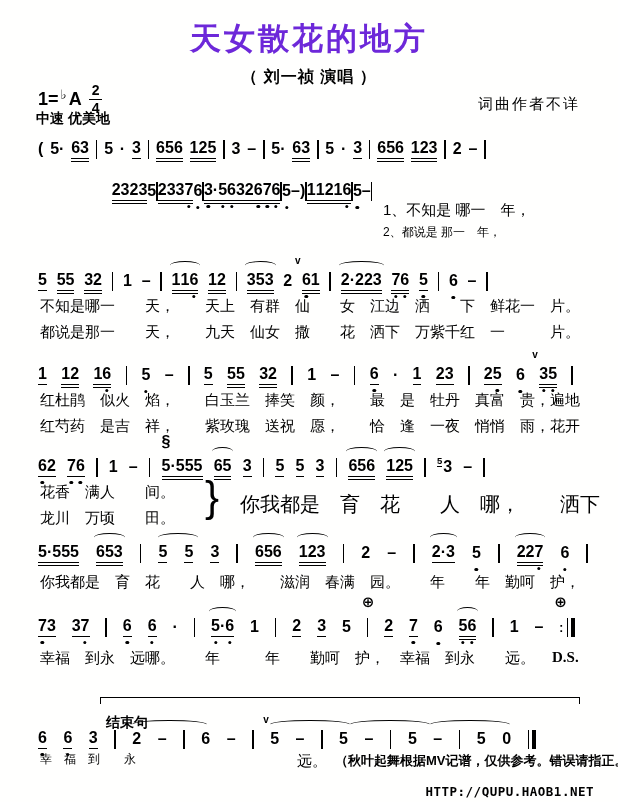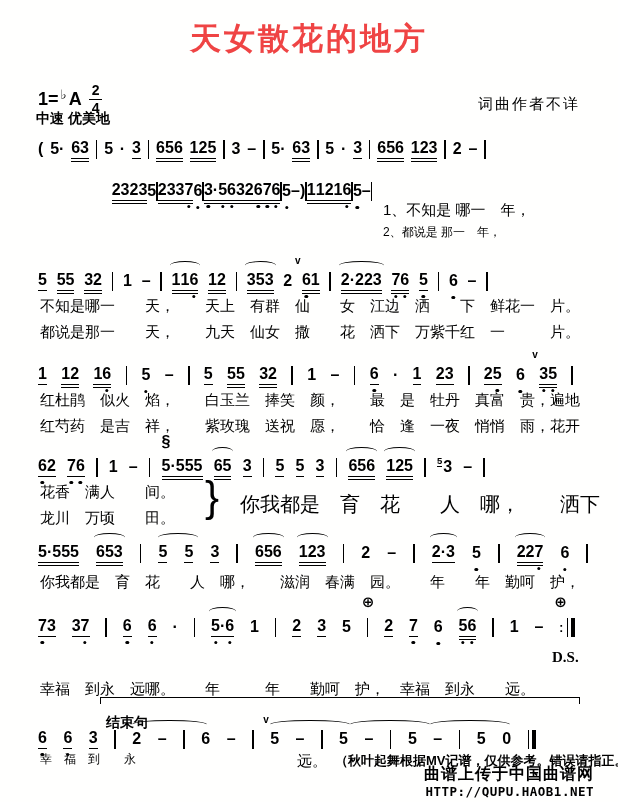--- a/index.html
+++ b/index.html
@@ -43,21 +43,22 @@
   .endline{position:absolute;left:100px;top:697px;width:478px;height:6px;
            border-top:1.7px solid #000;border-left:1.7px solid #000;border-right:1.7px solid #000;}
   .footer-site{position:absolute;right:24px;top:764px;font-weight:bold;font-size:16px;letter-spacing:1px;}
   .footer-url{position:absolute;right:24px;top:784px;font-weight:bold;font-size:12.5px;
               font-family:"DejaVu Sans Mono","Liberation Mono",monospace;letter-spacing:.5px;padding-left:27px;}
 </style>
 </head>
 <body>
 
 <div id="page">
-  <div class="title" style="color: #ef4444;">天女散花的地方</div>
+  <div class="title" style="color: #6d28d9;">天女散花的地方</div>
+  <div class="subtitle">（ 刘一祯 演唱 ）</div>
 
   <div class="keysig">
     <span>1=</span>
       <span class="flat">♭</span>
       <span>A</span>
     <span class="frac">
       <span class="num">2</span>
       <span class="den">4</span>
     </span>
   </div>
@@ -367,25 +368,24 @@
       <div class="txt" style="left: 383px; top: 225px; font-size: 12px;">2、都说是 那一　年，</div>
       <div class="txt" style="left: 40px; top: 297px; font-size: 15px;">不知是哪一　　天，　　天上　有群　仙　　女　江边　洒　　下　鲜花一　片。</div>
       <div class="txt" style="left: 40px; top: 323px; font-size: 15px;">都说是那一　　天，　　九天　仙女　撒　　花　洒下　万紫千红　一　　　片。</div>
       <div class="txt" style="left: 40px; top: 391px; font-size: 15px;">红杜鹃　似火　焰，　　白玉兰　捧笑　颜，　　最　是　牡丹　真富　贵，遍地</div>
       <div class="txt" style="left: 40px; top: 417px; font-size: 15px;">红芍药　是吉　祥，　　紫玫瑰　送祝　愿，　　恰　逢　一夜　悄悄　雨，花开</div>
       <div class="txt" style="left: 40px; top: 483px; font-size: 15px;">花香　满人　　间。</div>
       <div class="txt" style="left: 40px; top: 509px; font-size: 15px;">龙川　万顷　　田。</div>
       <div class="txt" style="left: 205px; top: 472px; font-size: 42px;">}</div>
       <div class="txt" style="left: 240px; top: 492px; font-size: 20px;">你我都是　育　花　　人　哪，　　洒下　滴滴　　汗，</div>
       <div class="txt" style="left: 40px; top: 573px; font-size: 15px;">你我都是　育　花　　人　哪，　　滋润　春满　园。　　年　　年　勤呵　护，</div>
-      <div class="txt" style="left: 40px; top: 649px; font-size: 15px; margin-top: 31px;">幸福　到永　远哪。　　年　　　年　　勤呵　护，　幸福　到永　　远。</div>
+      <div class="txt" style="left: 40px; top: 649px; font-size: 15px;">幸福　到永　远哪。　　年　　　年　　勤呵　护，　幸福　到永　　远。</div>
       <div class="txt" style="left: 552px; top: 648px; font-size: 15px; font-weight: bold; font-family: &quot;Liberation Serif&quot;, &quot;DejaVu Serif&quot;, serif;">D.S.</div>
       <div class="txt" style="left: 106px; top: 714px; font-size: 14px; font-weight: bold;">结束句</div>
       <div class="txt" style="left: 40px; top: 752px; font-size: 12px;">幸　福　到　　永</div>
       <div class="txt" style="left: 297px; top: 752px; font-size: 15px;">远。</div>
       <div class="txt" style="left: 335px; top: 753px; font-size: 13px; font-weight: bold;">（秋叶起舞根据MV记谱，仅供参考。错误请指正。）</div>
     </div>
 
   <div class="endline"></div>
 
-  <div class="footer-site">曲谱上传于中国曲谱网</div>
   <div class="footer-url">HTTP://QUPU.HAOB1.NET</div>
 </div>
 
 </body></html>

